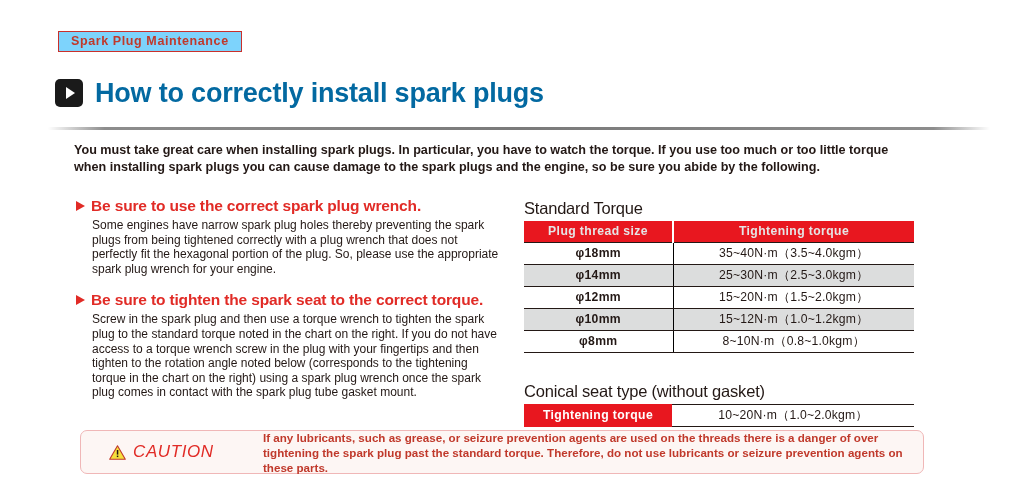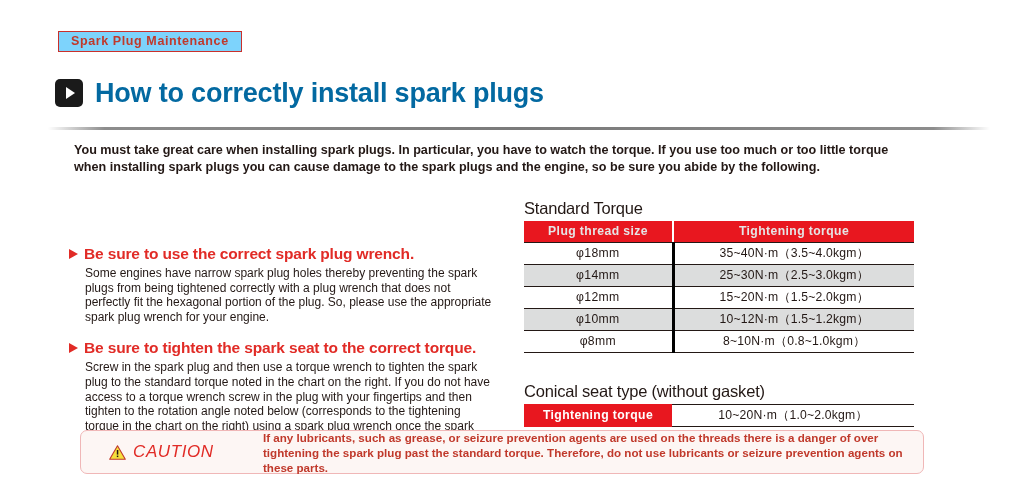--- a/index.html
+++ b/index.html
@@ -95,24 +95,23 @@
     width: 842px;
     font-size: 12.6px;
     font-weight: bold;
     line-height: 16.5px;
     color: #231815;
   }
 
   
   .left-col {
     position: absolute;
-    left: 69px;
+    left: 76px;
     top: 196px;
     width: 440px;
-    margin-top: 48px;
   }
   .sec-head {
     color: #e12b26;
     font-size: 15.5px;
     font-weight: bold;
     line-height: 20px;
     display: flex;
     align-items: center;
     gap: 6px;
     letter-spacing: -0.15px;
@@ -173,22 +172,22 @@
   table.torque thead th.first {
     border-right: 2px solid #ffffff;
     width: 148px;
   }
   table.torque tbody td {
     border-top: 1px solid #231815;
     border-bottom: 1px solid #231815;
     color: #231815;
   }
   table.torque tbody td.size {
-    font-weight: normal;
-    border-right: 3px solid #000000;
+    font-weight: bold;
+    border-right: 1px solid #000000;
     width: 148px;
     letter-spacing: 0.3px;
   }
   table.torque tbody td.val {
     letter-spacing: 0.2px;
   }
   table.torque tbody tr.shade td {
     background: #dcdddd;
   }
 
@@ -324,21 +323,21 @@
         <tr class="shade">
           <td class="size">φ14mm</td>
           <td class="val">25~30N·m（2.5~3.0kgm）</td>
         </tr>
         <tr>
           <td class="size">φ12mm</td>
           <td class="val">15~20N·m（1.5~2.0kgm）</td>
         </tr>
         <tr class="shade">
           <td class="size">φ10mm</td>
-          <td class="val">10~12N·m（1.5~1.2kgm）</td>
+          <td class="val">15~12N·m（1.0~1.2kgm）</td>
         </tr>
         <tr>
           <td class="size">φ8mm</td>
           <td class="val">8~10N·m（0.8~1.0kgm）</td>
         </tr>
       </tbody>
     </table>
 
     <div class="conical-wrap">
       <div class="table-title">Conical seat type (without gasket)</div>

